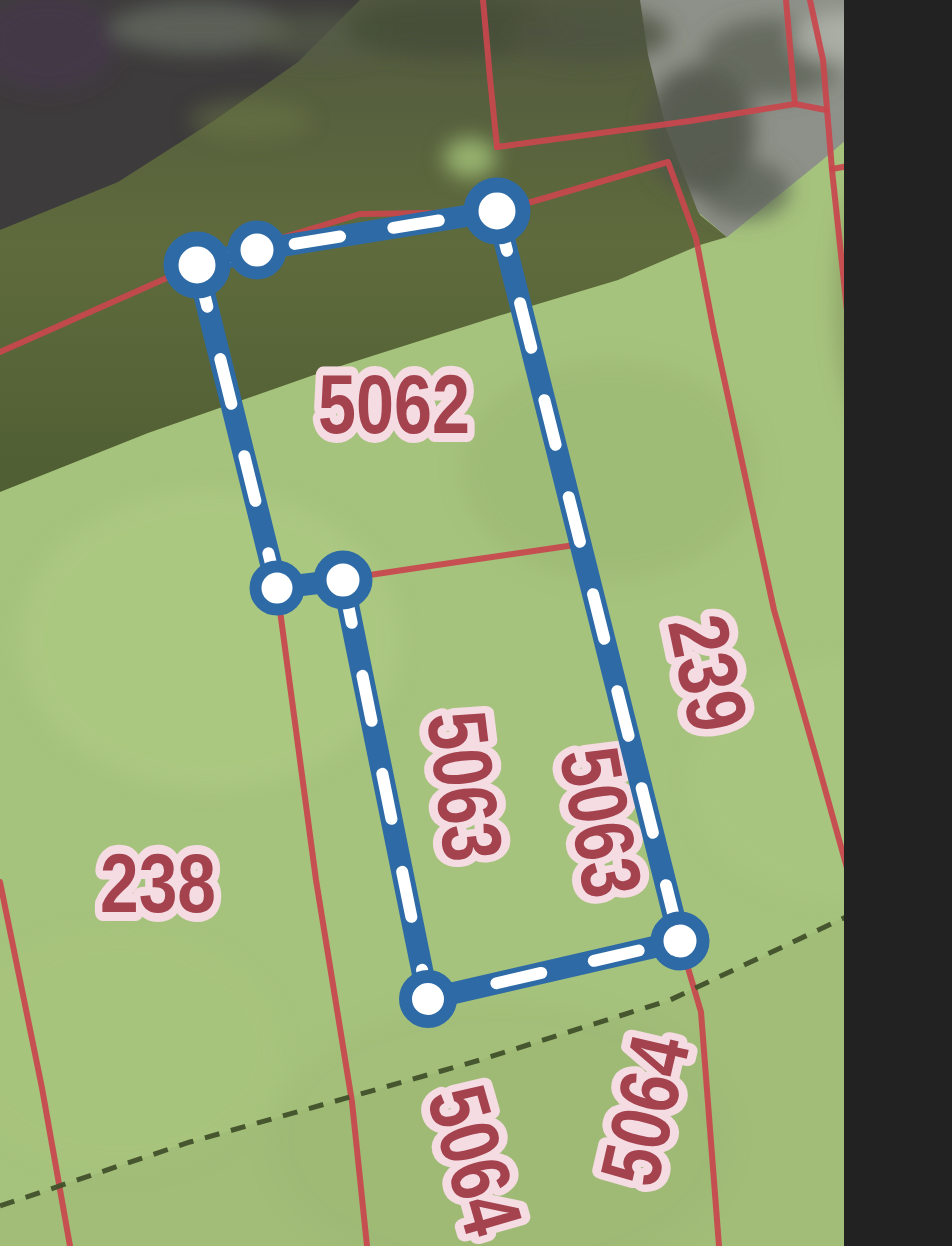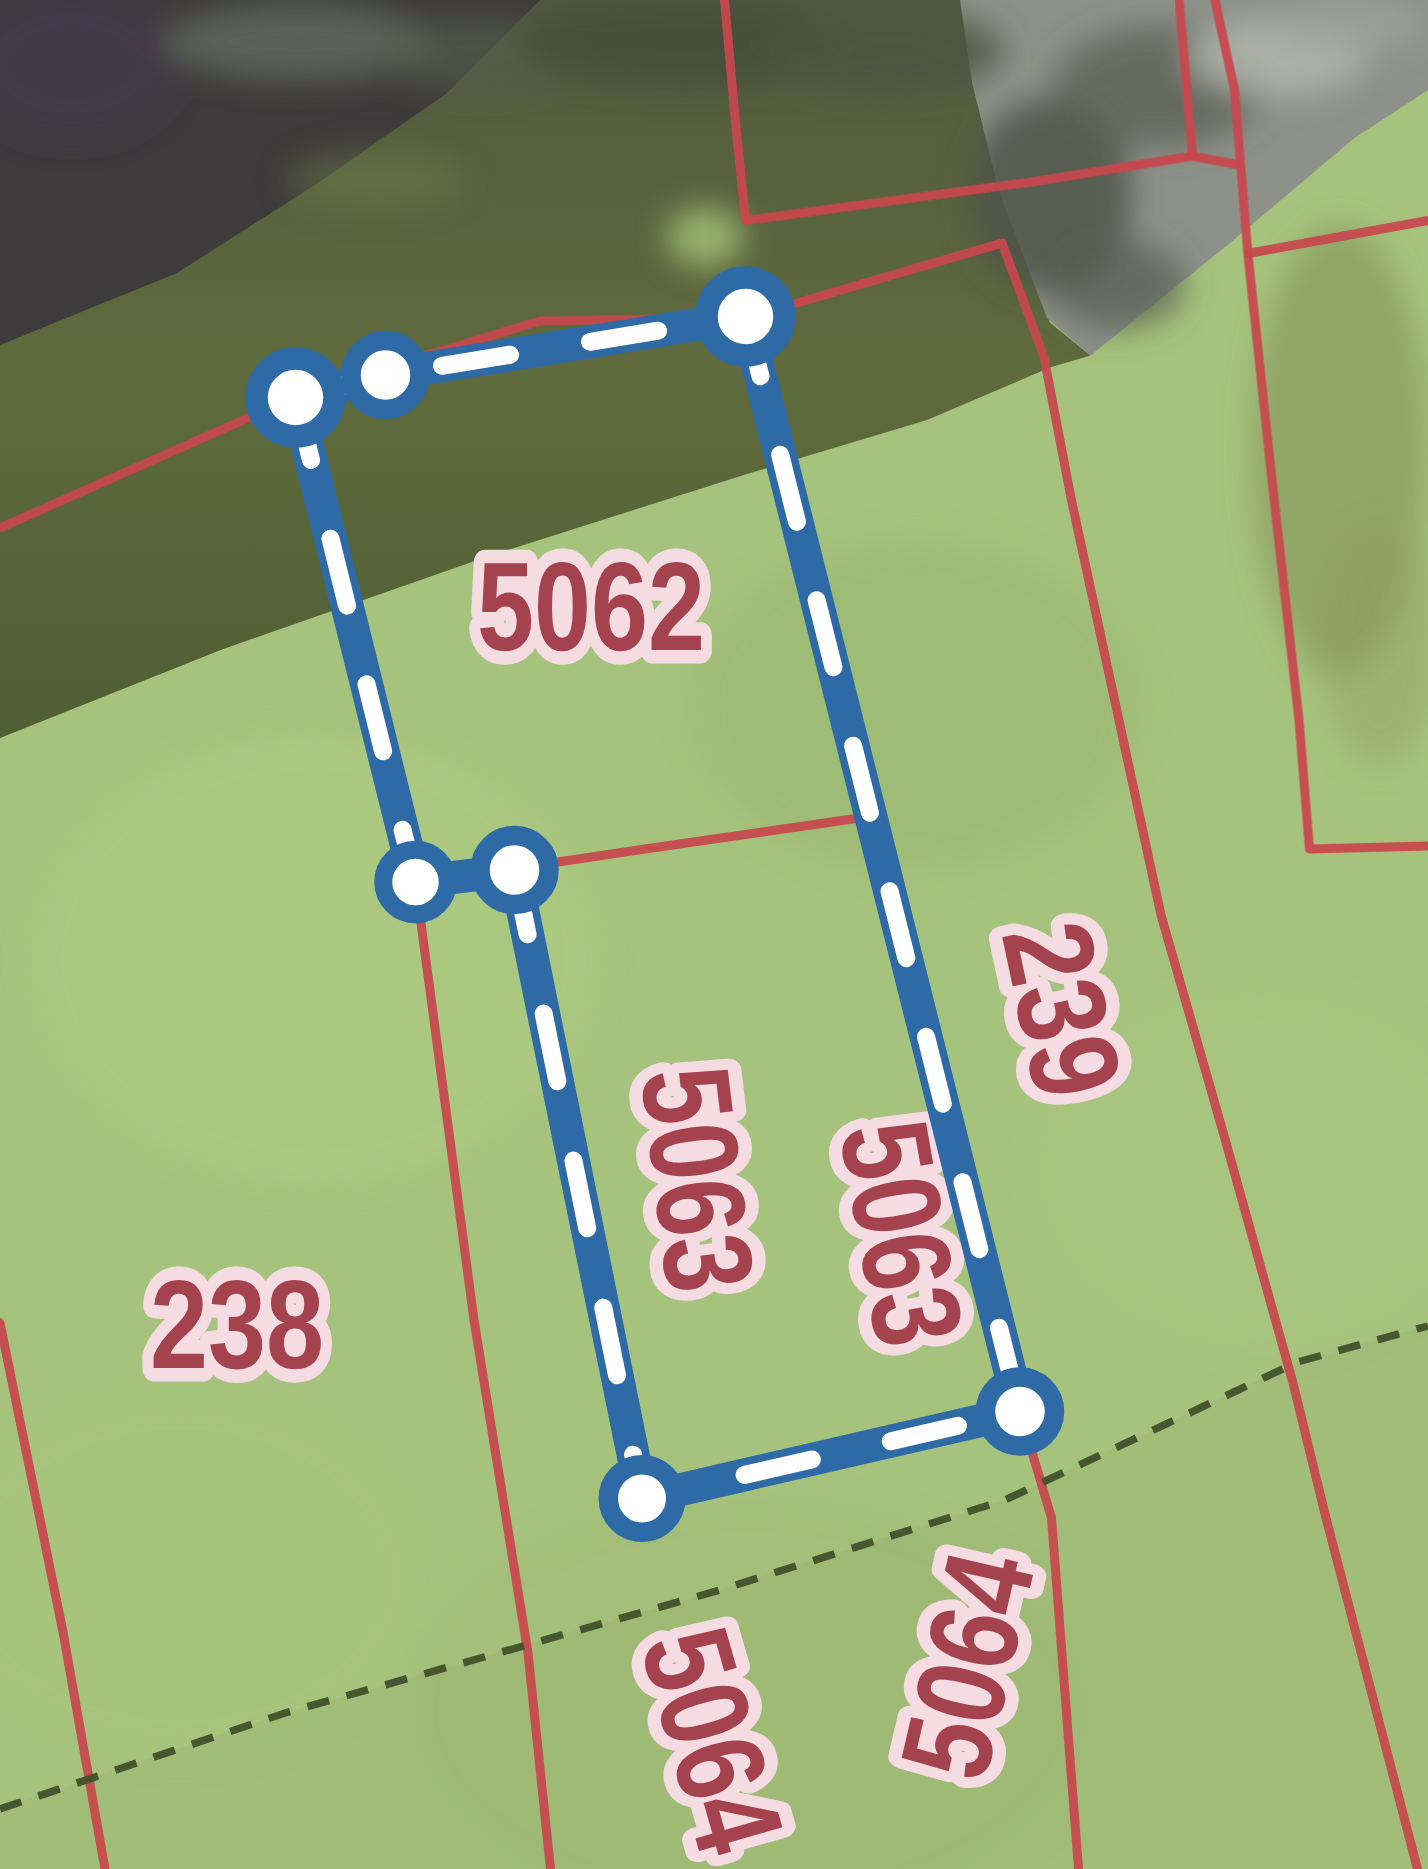--- a/index.html
+++ b/index.html
@@ -1,18 +1,18 @@
 <!DOCTYPE html>
 <html><head>
 <meta charset="utf-8">
 <style>
   html, body { margin: 0; padding: 0; background: #222; }
   .stage {
     position: relative;
-    width: 952px;
+    width: 844px;
     height: 1246px;
     overflow: hidden;
     font-family: "Liberation Sans", sans-serif;
   }
   .stage svg { position: absolute; inset: 0; display: block; }
   
   .labels text {
     font-family: "Liberation Sans", "DejaVu Sans", sans-serif;
     font-weight: bold;
     font-size: 84px;

